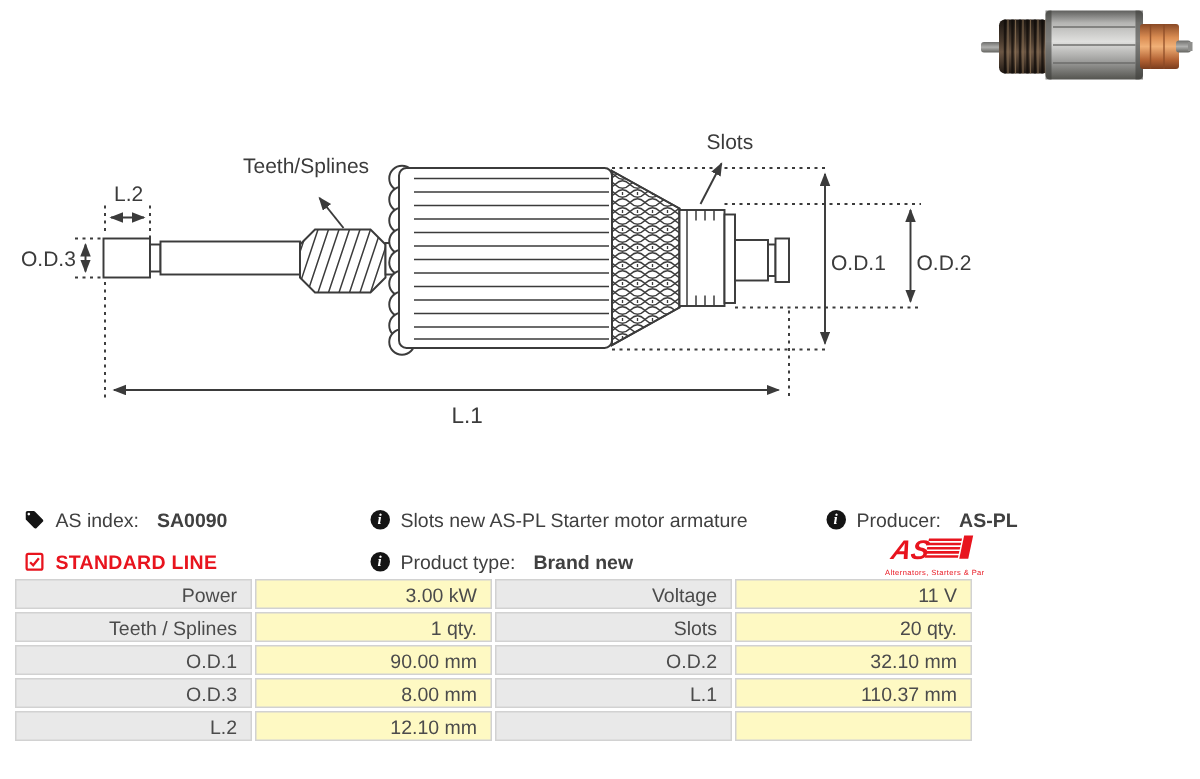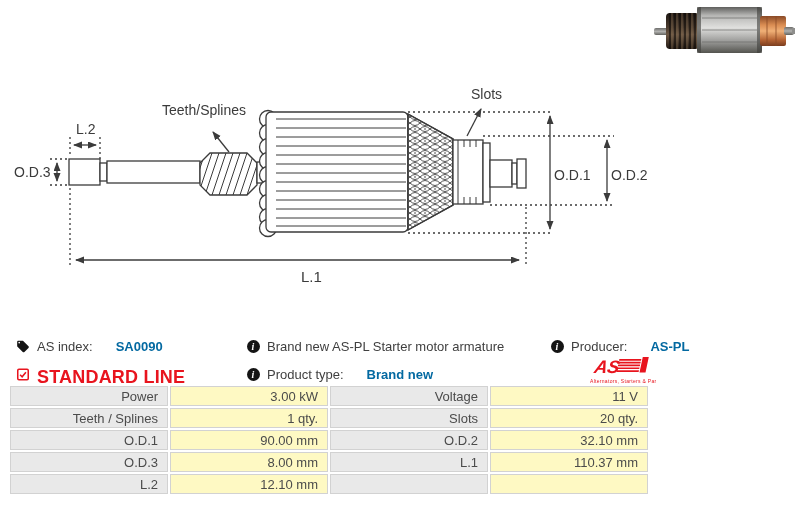--- a/index.html
+++ b/index.html
@@ -1,26 +1,26 @@
 <!DOCTYPE html>
 <html><head>
 <meta charset="utf-8">
 <style>
   html,body{margin:0;padding:0;background:#fff;}
   #page{position:relative;width:800px;height:519px;background:#ffffff;overflow:hidden;
         font-family:"Liberation Sans",sans-serif;color:#3f3f3f;}
   
   .info-row{position:absolute;display:flex;gap:7px;font-size:13px;
             color:#3f3f3f;white-space:nowrap;}
-  .info-row b{color:#0369a1;margin-left:16px;}
+  .info-row b{color:#404040;margin-left:5px;}
   .red{color:#e8141e;}
   .info-ico{width:14px;height:14px;display:inline-flex;align-items:center;justify-content:center;flex:0 0 auto;}
   .i-circle{width:13px;height:13px;border-radius:50%;background:#141414;color:#fff;
             font:italic bold 10px/13px "Liberation Serif",serif;text-align:center;}
-  .std{font-weight:bold;font-size:18px;letter-spacing:.2px;}
+  .std{font-weight:bold;font-size:13px;letter-spacing:.2px;}
   
   table.spec{position:absolute;left:8px;top:384px;width:642px;border-collapse:separate;
              border-spacing:2px;table-layout:fixed;font-size:13px;color:#4b4b4b;}
   table.spec td{height:18px;padding:0 9px 0 4px;text-align:right;vertical-align:middle;
                 border:1px solid #d2d2d2;overflow:hidden;}
   td.lab{background:#e9e9e9;}
   td.val{background:#fef9c3;border-color:#c9c9c9;}
   
   svg text{font-family:"Liberation Sans",sans-serif;}
 </style>
@@ -179,21 +179,21 @@
         <path d="M7 12.5l3.5 3.5L17 8"></path>
         </svg>
     </span>
     <span class="red std">STANDARD LINE</span>
   </div>
 
   <div class="info-row" style="left:246px;top:339px;">
     <span class="info-ico">
         <span class="i-circle">i</span>
       </span>
-    <span>Brand new AS-PL Starter motor armature</span>
+    <span>Slots new AS-PL Starter motor armature</span>
   </div>
 
   <div class="info-row" style="left:246px;top:367px;">
     <span class="info-ico">
         <span class="i-circle">i</span>
       </span>
     <span>Product type:</span>
       <b>Brand new</b>
   </div>
 

